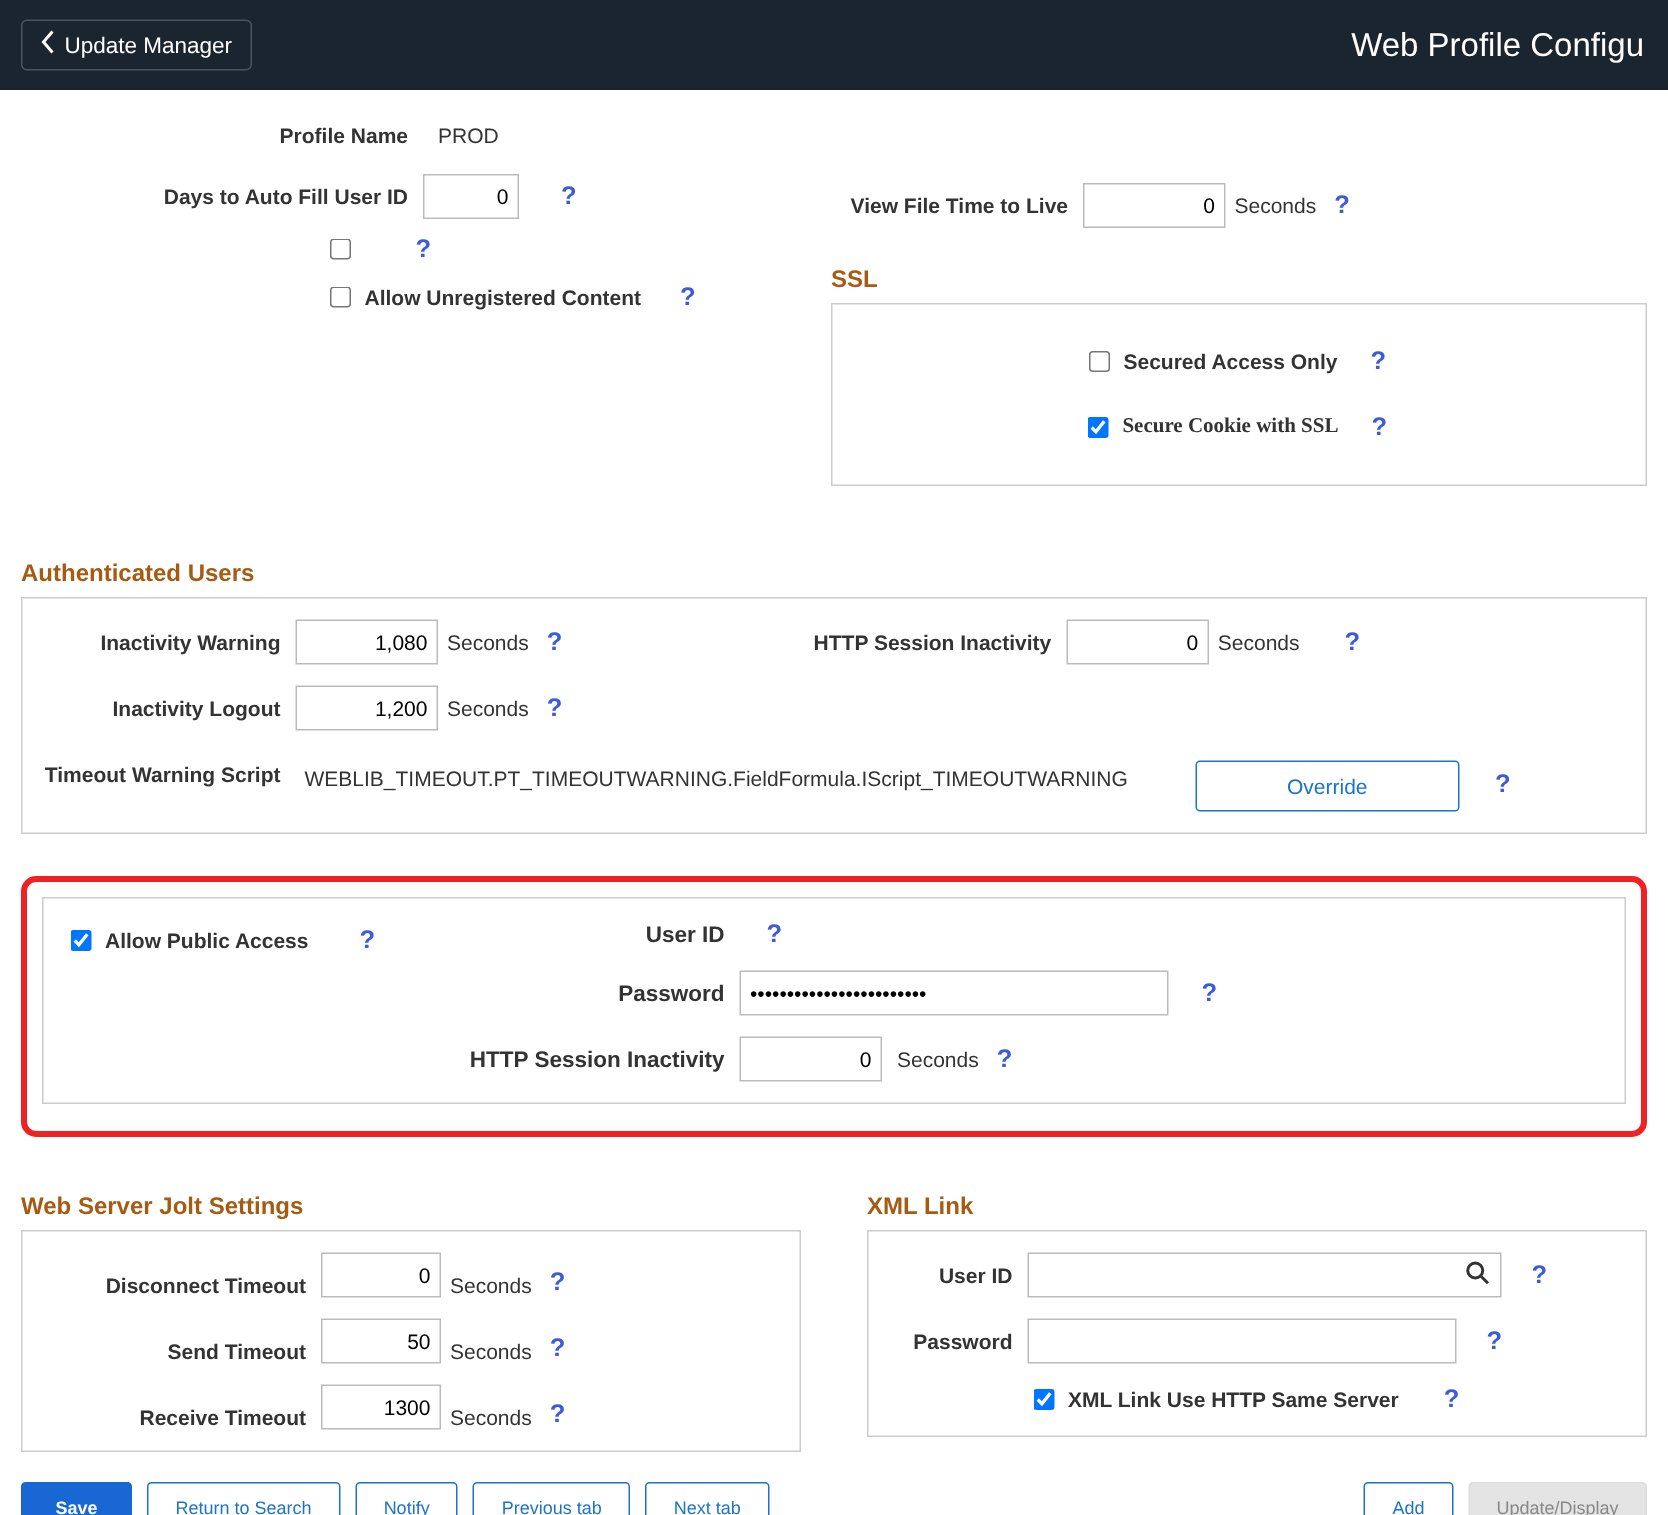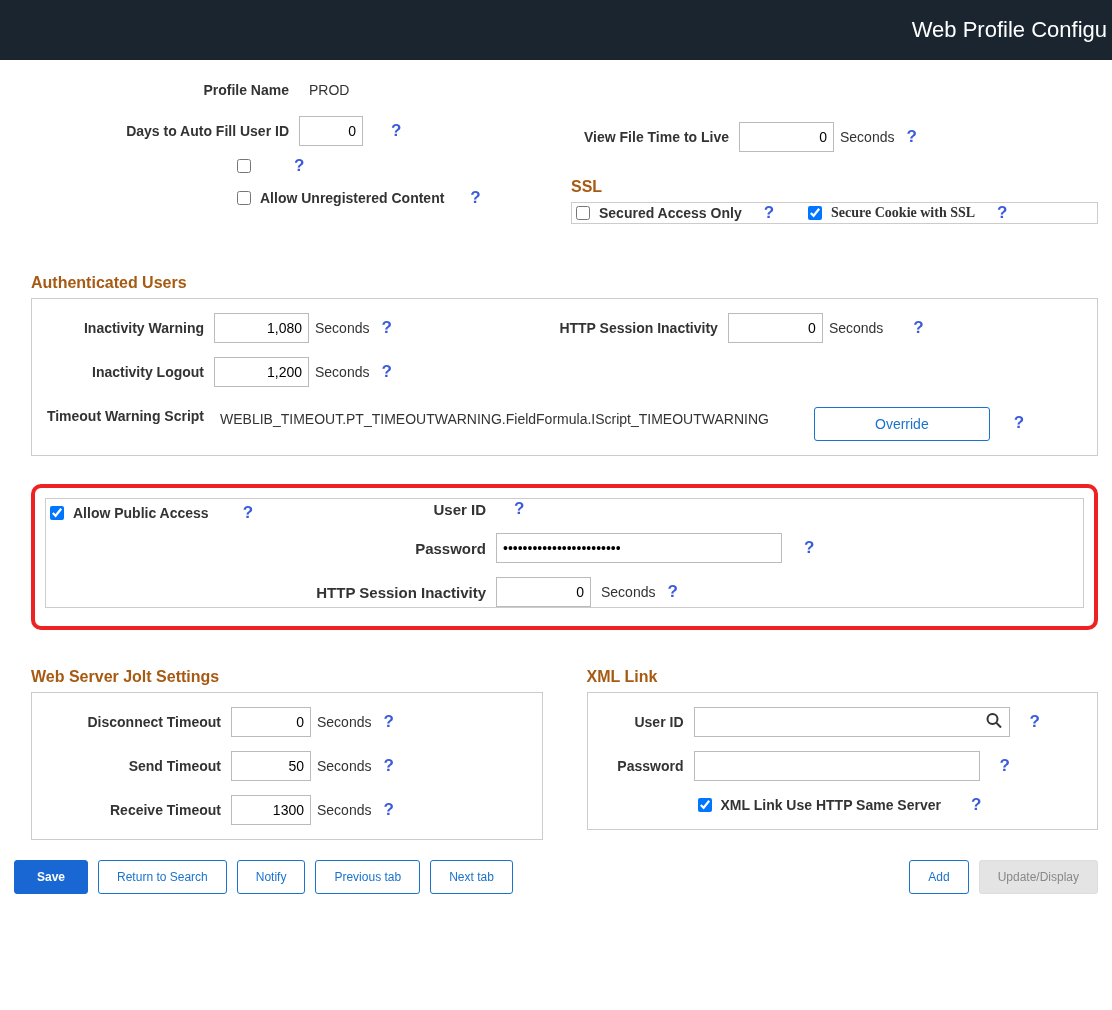--- a/index.html
+++ b/index.html
@@ -26,27 +26,27 @@
     display: flex;
     align-items: center;
     gap: 6px;
     font-size: 15px;
     cursor: pointer;
     color: #fff;
   }
   .back-btn svg { width: 10px; height: 16px; }
   .page-title-top {
     position: absolute;
-    right: 5px;
+    right: 16px;
     font-size: 22px;
     font-weight: 400;
     color: #fff;
     white-space: nowrap;
   }
-  .content { padding: 22px 14px 14px 14px; margin-left: 17px; }
+  .content { padding: 22px 14px 14px 14px; }
   .row { display: flex; align-items: center; margin-bottom: 10px; }
   .lbl { text-align: right; padding-right: 10px; font-weight: bold; color: #333; }
   .help {
     color: #3b5bdb;
     font-size: 17px;
     font-weight: bold;
     cursor: pointer;
     padding: 0 6px;
   }
   input[type="text"], input[type="password"] {
@@ -63,50 +63,50 @@
     font-weight: bold;
     font-size: 16px;
     margin: 8px 0 6px 0;
   }
   .top-area { display: flex; }
   .left-col { width: 460px; }
   .right-col { flex: 1; padding-left: 80px; }
   .seconds { margin-left: 6px; margin-right: 6px; }
   .checkbox-row { display: flex; align-items: center; gap: 6px; }
   input[type="checkbox"] { width: 14px; height: 14px; cursor: pointer; }
-  .ssl-box { border: 1px solid #ccc; padding: 0; display: flex; align-items: center; gap: 24px; }
+  .ssl-box { border: 1px solid #ccc; padding: 28px; display: flex; align-items: center; gap: 24px; flex-direction: column; }
   .auth-box { border:1px solid #ccc; padding: 14px 12px; }
   .override-btn {
     border: 1px solid #1a73cc;
     color: #1a73cc;
     background: #fff;
     padding: 8px 60px;
     border-radius: 3px;
     cursor: pointer;
     font-size: 14px;
   }
   .highlight-box {
     border: 4px solid #e22;
     border-radius: 10px;
     padding: 10px 10px 18px 10px;
     margin-top: 28px;
   }
-  .public-inner { border:1px solid #ccc; display:flex; }
+  .public-inner { border:1px solid #ccc; padding: 14px; display:flex; }
   .public-left { width: 260px; }
   .public-right { flex:1; }
   .p-row { display:flex; align-items:center; margin-bottom:14px; }
   .p-lbl { width: 190px; text-align:right; font-weight:bold; padding-right:10px; font-size:15px; }
   .input-search { position: relative; display:inline-block; }
   .input-search input { padding-right: 30px; width: 316px; }
   .input-search .srch-ico { position:absolute; right:8px; top:50%; transform:translateY(-50%); cursor:pointer; }
   .input-search .srch-ico svg { width:16px; height:16px; fill:#555; }
   .two-panels { display:flex; gap:44px; margin-top:30px; }
   .panel { flex:1; }
   .panel-box { border:1px solid #ccc; padding: 14px; }
-  .jolt-row { display:flex; align-items:center; margin-bottom:14px; }
+  .jolt-row { display:flex; align-items:flex-end; margin-bottom:14px; }
   .jolt-lbl { width:185px; text-align:right; font-weight:bold; padding-right:10px; }
   .xml-row { display:flex; align-items:center; margin-bottom:14px; }
   .xml-lbl { width:92px; text-align:right; font-weight:bold; padding-right:10px; }
   .bottom-bar { display:flex; align-items:center; padding: 6px 14px 16px 14px; gap:10px; }
   .btn {
     border: 1px solid #1a73cc;
     color: #1a73cc;
     background:#fff;
     padding: 9px 18px;
     border-radius:3px;
@@ -115,20 +115,28 @@
   }
   .btn.primary { background:#1967d2; color:#fff; border-color:#1967d2; font-weight:bold; padding:9px 22px;}
   .btn.disabled { background:#e4e4e4; color:#888; border-color:#ddd; cursor:default; }
   .spacer { flex:1; }
   .script-val { font-size:14px; color:#333; }
 </style>
 </head>
 <body>
 
 <div class="topbar">
+  <div class="back-btn">
+    <span>
+      <svg viewBox="0 0 10 16">
+          <path d="M8 1 L2 8 L8 15" stroke="#fff" stroke-width="2" fill="none"></path>
+        </svg>
+    </span>
+    <span>Update Manager</span>
+  </div>
   <div class="page-title-top">Web Profile Configu</div>
 </div>
 
 <div class="content">
 
   <div class="top-area">
     <div class="left-col">
       <div class="row">
         <div class="lbl" style="width:268px;">Profile Name</div>
         <div style="padding-left:10px;">PROD</div>

